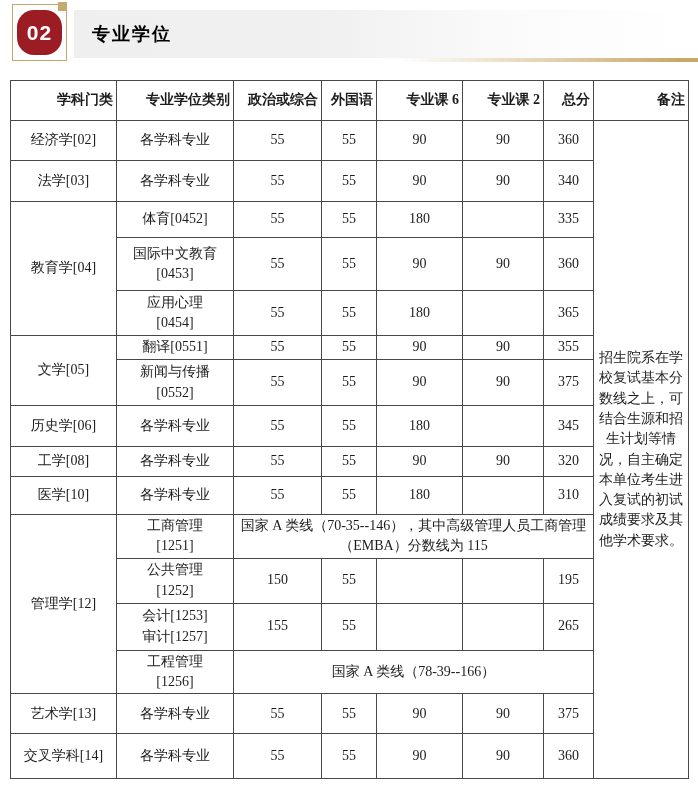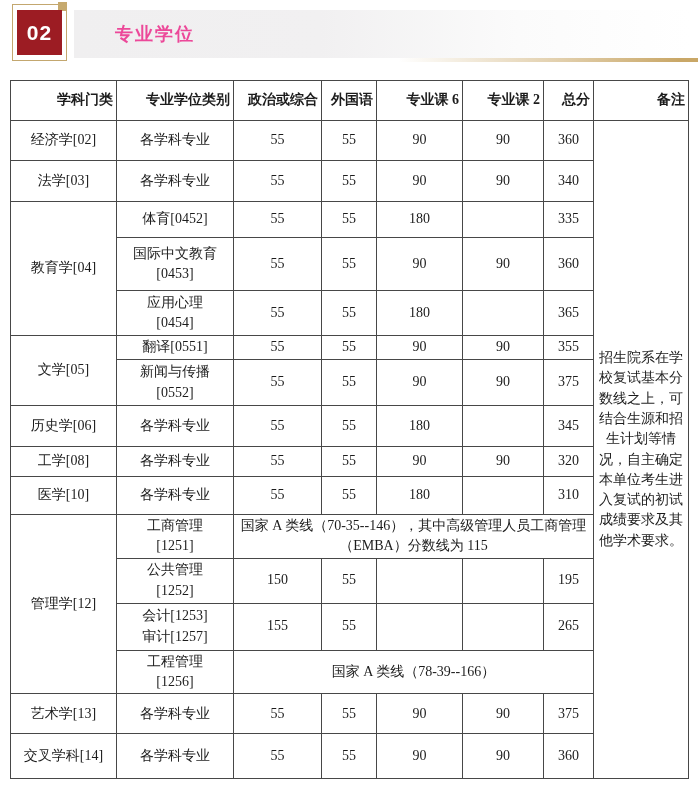--- a/index.html
+++ b/index.html
@@ -23,27 +23,27 @@
   }
   .badge-frame {
     position:absolute; left:12px; top:4px; width:55px; height:57px;
     border:1px solid #c3a76f; background:#ffffff; box-sizing:border-box;
   }
   .badge {
     position:absolute; left:17px; top:10px; width:45px; height:45px;
     background:#9c1c23; color:#fff;
     display:flex; align-items:center; justify-content:center;
     font-family:"Liberation Sans","DejaVu Sans",sans-serif;
-    font-weight:bold; font-size:21px; letter-spacing:1px;
+    font-weight:bold; font-size:21px; letter-spacing:1px;border-radius:17px;
   }
   .badge-notch { position:absolute; left:58px; top:2px; width:9px; height:9px; background:#c6a96e; }
   .sec-title {
     position:absolute; left:92px; top:10px; height:48px; line-height:48px;
     font-family:"Liberation Sans","DejaVu Sans",sans-serif;
-    font-weight:bold; font-size:18px; color:#ec4899; letter-spacing:2px;margin-left:23px;
+    font-weight:bold; font-size:18px; color:#000000; letter-spacing:2px;
   }
 
   
   table.score-table {
     position:absolute; left:10px; top:80px; width:678px;
     border-collapse:collapse; table-layout:fixed;
   }
   .score-table th, .score-table td {
     border:1px solid #474747;
     text-align:center; vertical-align:middle;

